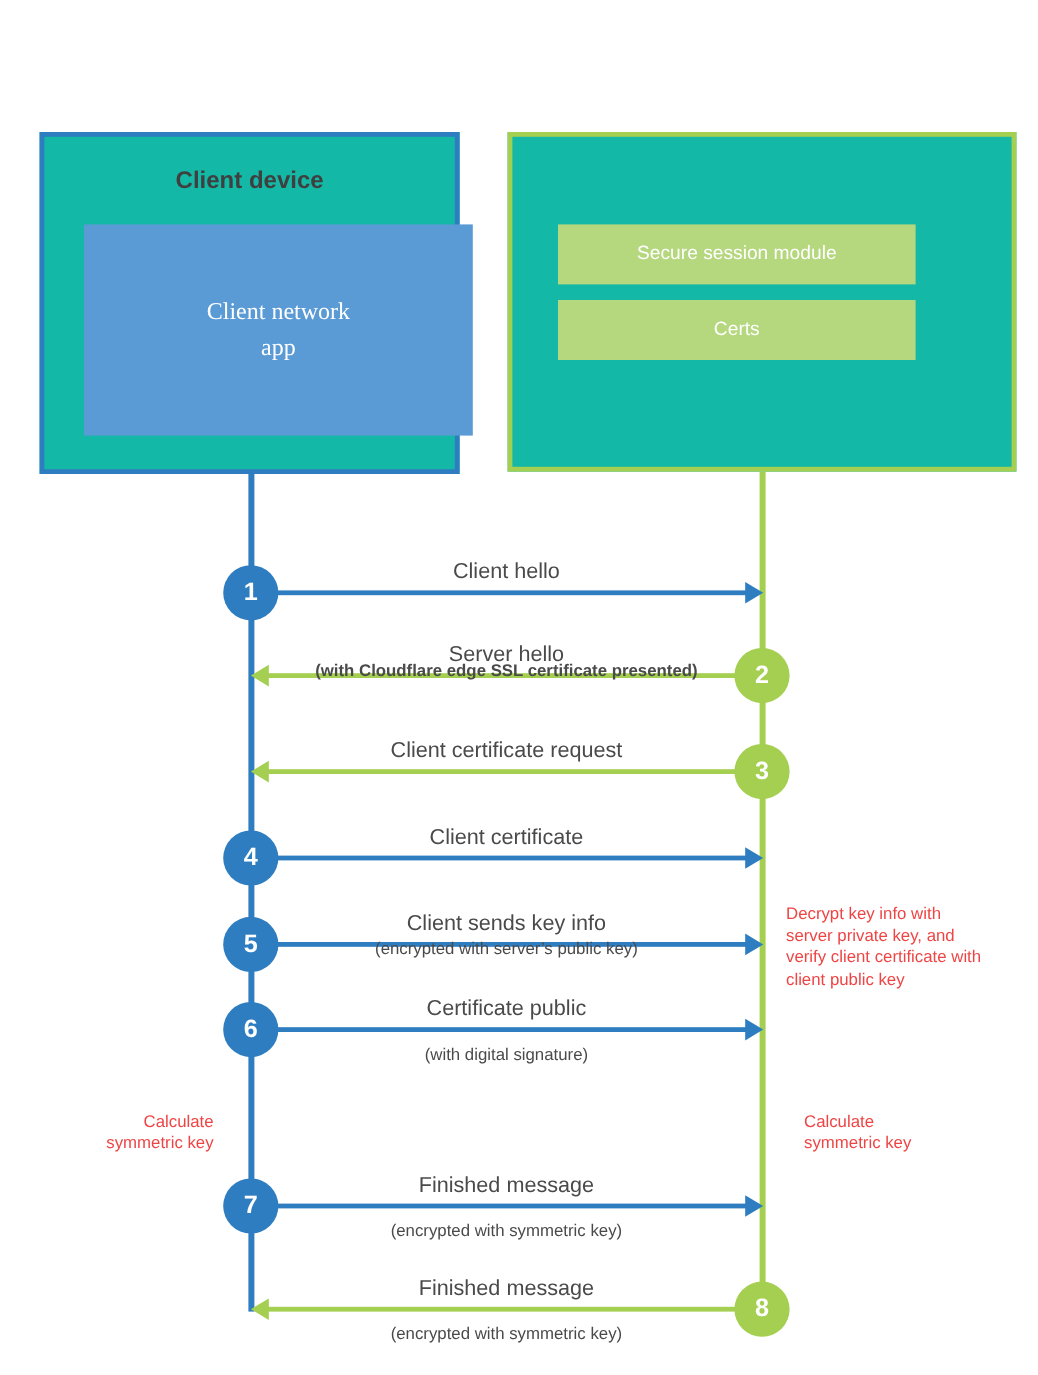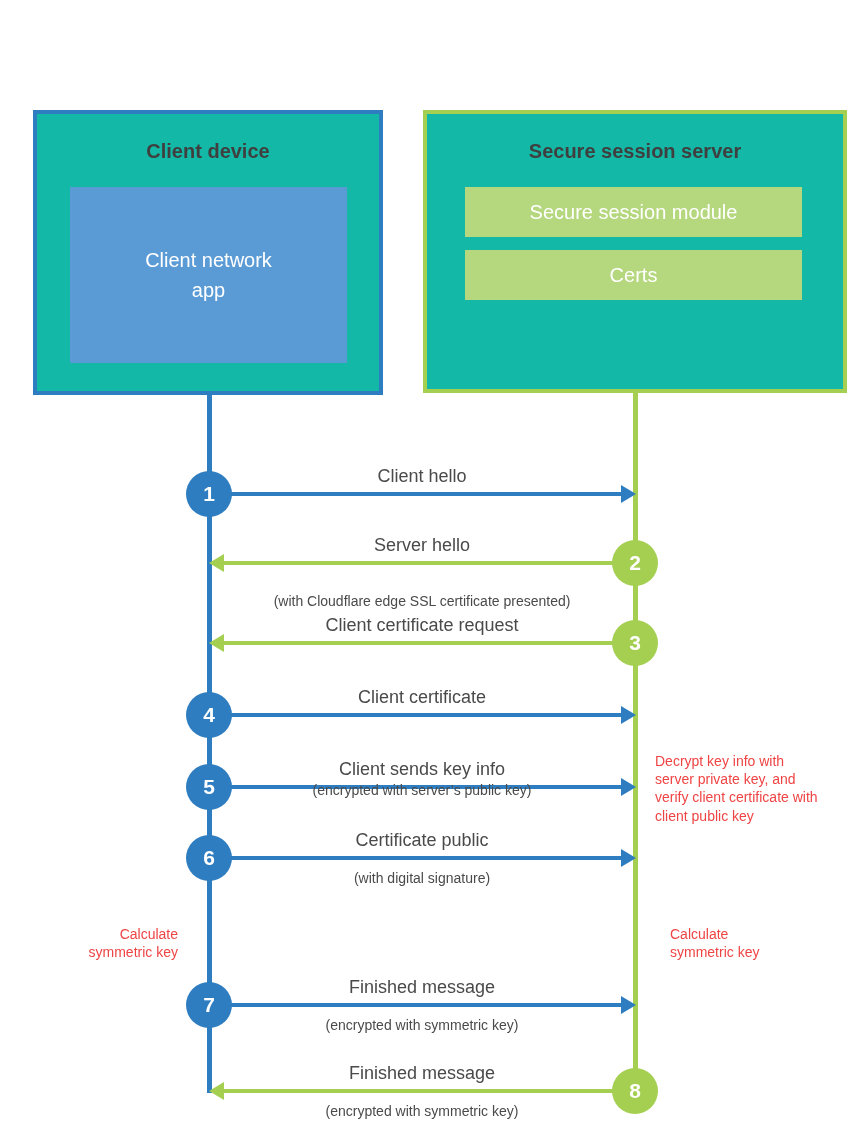--- a/index.html
+++ b/index.html
@@ -16,28 +16,28 @@
 
   
   .actor-box { position:absolute; background:#14b8a6; box-sizing:border-box; }
   .client-box { left:33px; top:110px; width:350px; height:285px; border:4px solid #2e7dc0; }
   .server-box { left:423px; top:110px; width:424px; height:283px; border:4px solid #a4cf50; }
   .actor-heading {
     position:absolute; left:0; right:0; top:26px; text-align:center;
     font-size:20px; font-weight:bold; color:#3f3f3f;
   }
   .client-module {
-    position:absolute; left:33px; top:73px; width:277px; height:176px;
+    position:absolute; left:33px; top:73px; width:324px; height:176px;
     background:#5b9bd5; color:#ffffff; font-size:20px;
     display:flex; align-items:center; justify-content:center; text-align:center;
-    white-space:pre-line; line-height:1.5;
+    white-space:pre-line; line-height:1.5;font-family:Liberation Serif, serif;
   }
   .server-module {
-    position:absolute; left:38px; width:337px; height:50px;
-    background:#b5d77e; color:#ffffff; font-size:20px;
+    position:absolute; left:38px; width:298px; height:50px;
+    background:#b5d77e; color:#ffffff; font-size:16px;
     display:flex; align-items:center; justify-content:center; text-align:center;
   }
 
   
   .lifeline { position:absolute; width:5px; }
   .lifeline.blue  { left:207px; top:395px; height:698px; background:#2e7dc0; }
   .lifeline.green { left:633px; top:393px; height:698px; background:#a4cf50; }
 
   
   .arrow-line { position:absolute; height:4px; }
@@ -80,40 +80,39 @@
 <div id="canvas">
 
 
   <div class="actor-box client-box">
     <div class="actor-heading">Client device</div>
     <div class="client-module">Client network
 app</div>
   </div>
 
   <div class="actor-box server-box">
-    <div class="actor-heading">Secure session server</div>
     <div class="server-module" style="top:73px;">Secure session module</div>
     <div class="server-module" style="top:136px;">Certs</div>
   </div>
 
   <div class="lifeline blue"></div>
   <div class="lifeline green"></div>
 
   <div>
     <div class="step-label" style="top:466px;">Client hello</div>
     <div class="arrow-line blue" style="top:492px;"></div>
     <div class="arrow-head right" style="top:485px;"></div>
     <div class="step-circle blue" style="top:471px;">1</div>
   </div>
 
   <div>
     <div class="step-label" style="top:535px;">Server hello</div>
     <div class="arrow-line green" style="top:561px;"></div>
     <div class="arrow-head left" style="top:554px;"></div>
-    <div class="step-sublabel" style="top:593px;">(with Cloudflare edge SSL certificate presented)</div>
+    <div class="step-sublabel" style="top:550px;font-weight:bold;">(with Cloudflare edge SSL certificate presented)</div>
     <div class="step-circle green" style="top:540px;">2</div>
   </div>
 
   <div>
     <div class="step-label" style="top:615px;">Client certificate request</div>
     <div class="arrow-line green" style="top:641px;"></div>
     <div class="arrow-head left" style="top:634px;"></div>
     <div class="step-circle green" style="top:620px;">3</div>
   </div>
 

